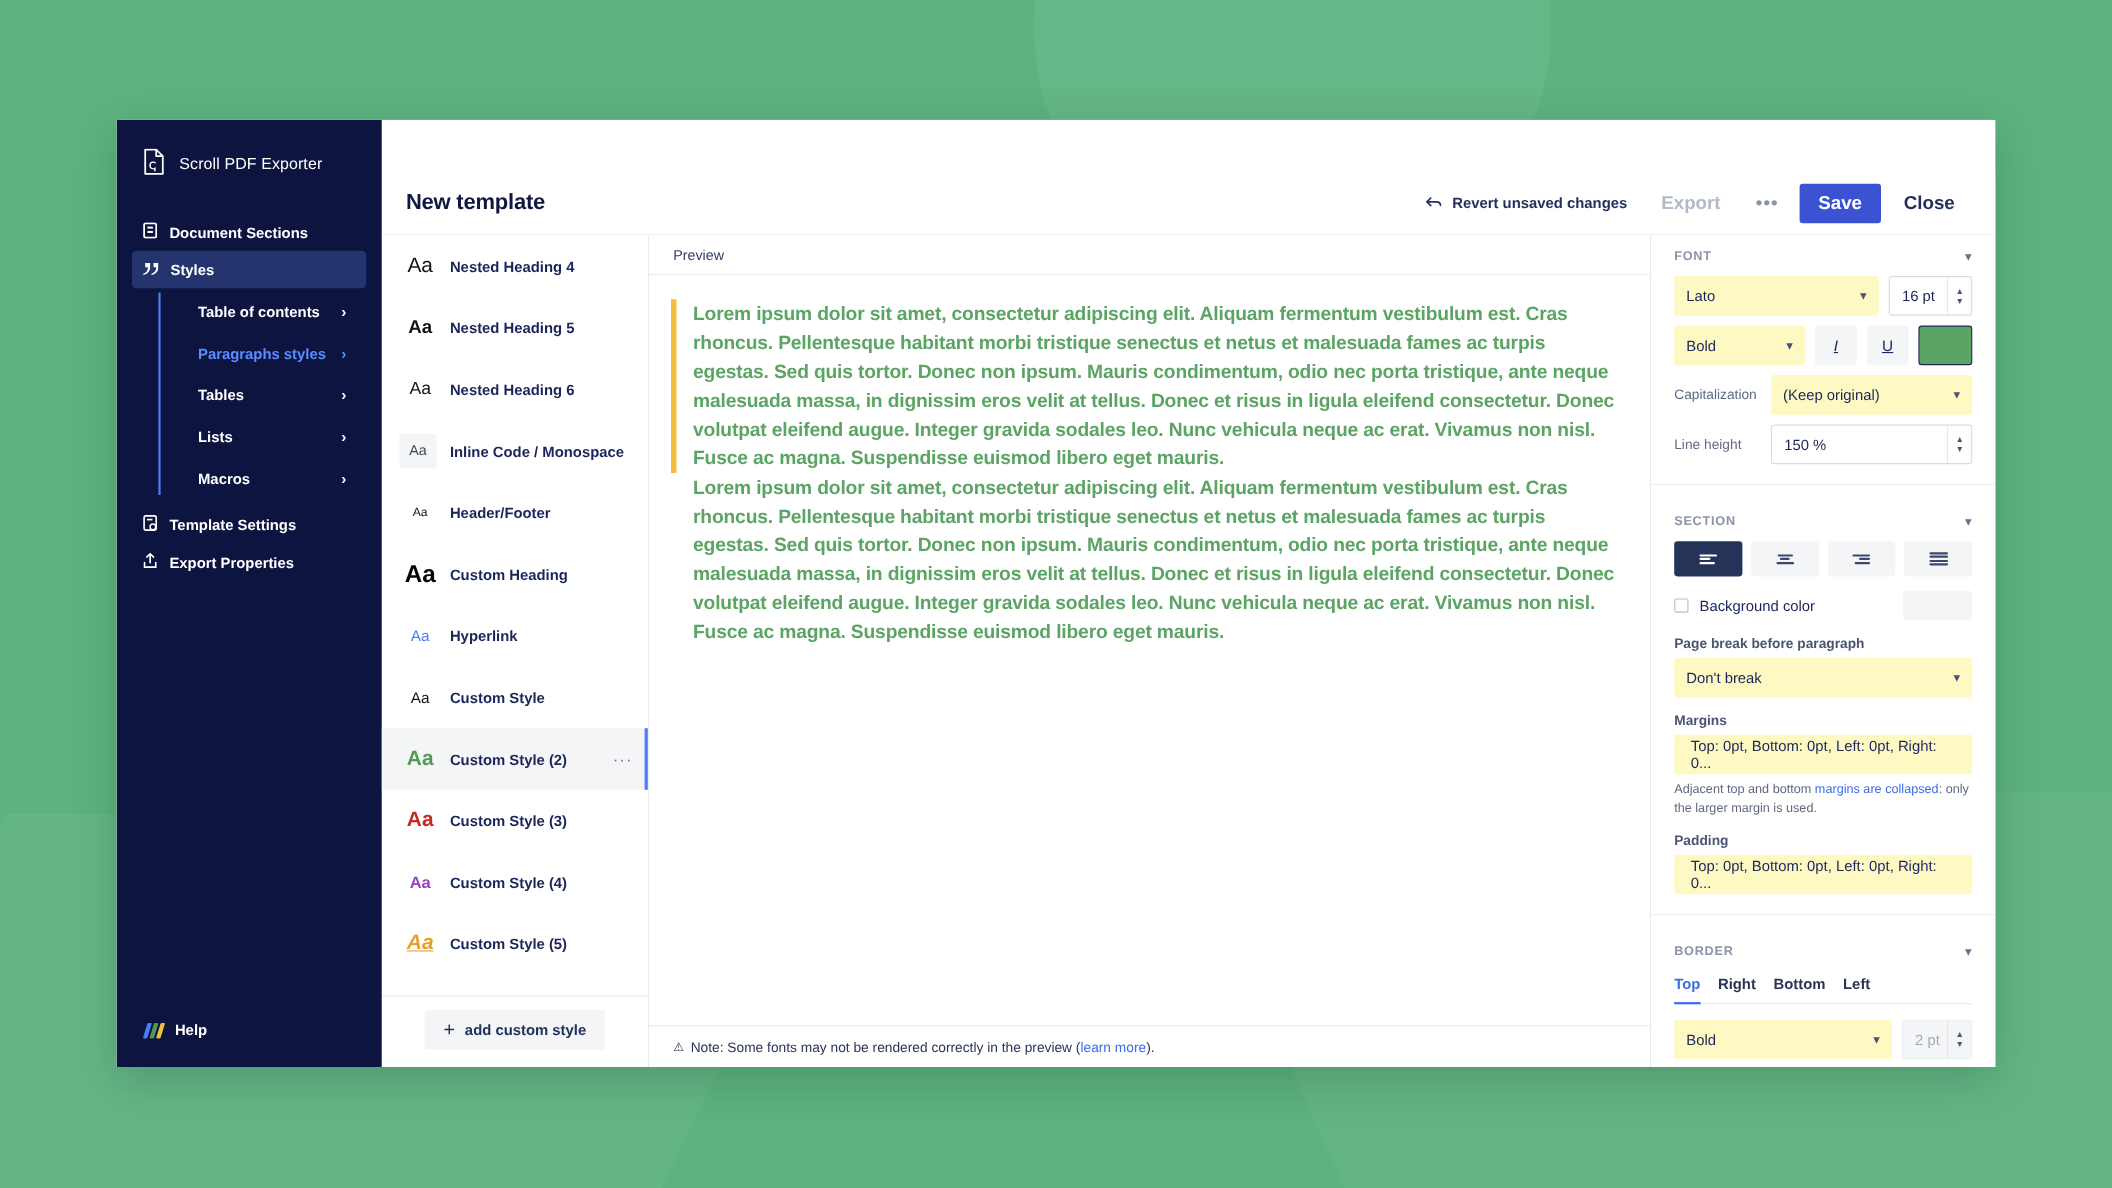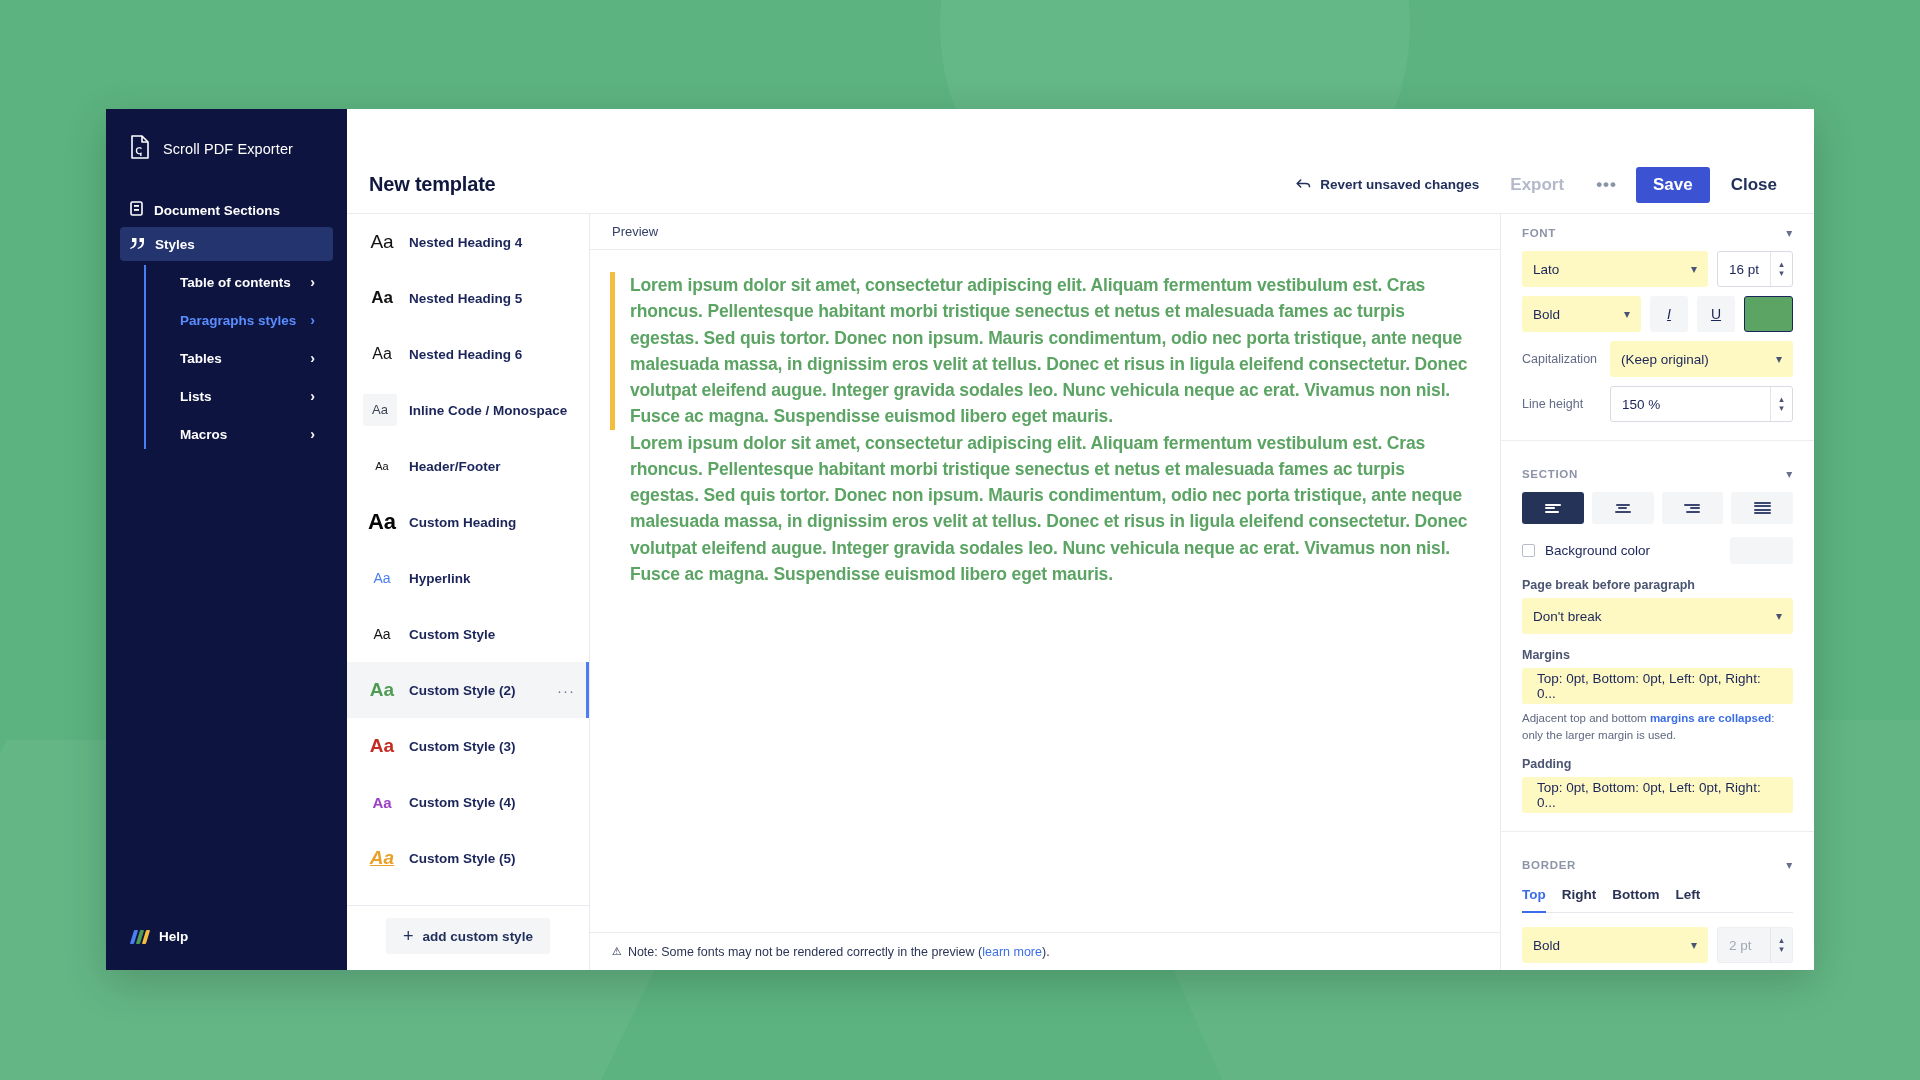--- a/index.html
+++ b/index.html
@@ -246,21 +246,21 @@
   .align-btn i { display: block; background: #3c4770; height: 2px; border-radius: 1px; margin: 1.5px 0; }
   .align-btn.on i { background: #fff; }
 
   .chk-row { display: flex; align-items: center; gap: 10px; margin-bottom: 2px; }
   .chk { width: 13px; height: 13px; border: 1.5px solid #b7bcc9; border-radius: 2px; background: #fff; cursor: pointer; }
   .chk-lbl { font-size: 13.5px; color: #1b2559; }
   .chk-swatch { margin-left: auto; width: 63px; height: 27px; background: #f4f5f7; border-radius: 3px; cursor: pointer; }
 
   .sub-lbl { font-size: 12.5px; font-weight: 700; color: #4b5572; margin: 14px 0 6px; }
   .hint { font-size: 11.5px; color: #5f6880; line-height: 1.45; margin-top: 6px; }
-  .hint a { color: #3b6de8; text-decoration: none; font-weight: bold; }
+  .hint a { color: #3b6de8; text-decoration: none; }
 
   .tabs { display: flex; gap: 16px; border-bottom: 1px solid #e6e8ee; margin-bottom: 14px; }
   .tab {
     font-size: 13.5px; font-weight: 700; color: #2a3355;
     padding: 4px 0 9px; cursor: pointer; border-bottom: 2px solid transparent;
     margin-bottom: -1px;
   }
   .tab.on { color: #3b6de8; border-bottom-color: #3b6de8; }
   .spin.ghost { background: #f4f5f7; border-color: #eceef2; color: #a2a9ba; }
 </style>
@@ -322,20 +322,41 @@
           <span>Lists</span>
           <span class="chev">›</span>
         </div>
         <div class="sub-row">
           <span>Macros</span>
           <span class="chev">›</span>
         </div>
       </div>
     </nav>
 
+    <div class="nav-bottom">
+      <div class="nav-row">
+        <span>
+          <svg width="13" height="15" viewBox="0 0 13 15">
+              <rect x="1" y="1" width="11" height="13" rx="1.5" stroke="#fff" stroke-width="1.5" fill="none"></rect>
+              <rect x="3.6" y="3.6" width="5" height="1.5" fill="#fff"></rect>
+              <circle cx="9" cy="11" r="2.6" fill="#0d1440" stroke="#fff" stroke-width="1.3"></circle>
+            </svg>
+        </span>
+        <span>Template Settings</span>
+      </div>
+      <div class="nav-row">
+        <span>
+          <svg width="13" height="15" viewBox="0 0 13 15">
+              <path d="M6.5 1.5v8M3.4 4.4l3.1-3 3.1 3" stroke="#fff" stroke-width="1.5" fill="none" stroke-linecap="round" stroke-linejoin="round"></path>
+              <path d="M1.4 9.5v4h10.2v-4" stroke="#fff" stroke-width="1.5" fill="none" stroke-linecap="round"></path>
+            </svg>
+        </span>
+        <span>Export Properties</span>
+      </div>
+    </div>
 
     <div class="help">
       <span class="help-icon">
         <i style="background:#4c7ef3"></i>
           <i style="background:#4f9b52"></i>
           <i style="background:#f5bd3c"></i>
       </span>
       <span>Help</span>
     </div>
   </aside>
@@ -558,21 +579,21 @@
             <div class="tab on">Top</div>
             <div class="tab">Right</div>
             <div class="tab">Bottom</div>
             <div class="tab">Left</div>
           </div>
           <div class="row-g">
             <div class="fld" style="flex:1">
               <span>Bold</span>
               <span class="dd">▾</span>
             </div>
-            <div class="spin ghost" style="width:76px">
+            <div class="spin ghost" style="width:64px">
               <span>2 pt</span>
               <span class="spin-arrows">
                   <span>▴</span>
                   <span>▾</span>
                 </span>
             </div>
           </div>
         </div>
 
       </aside>

